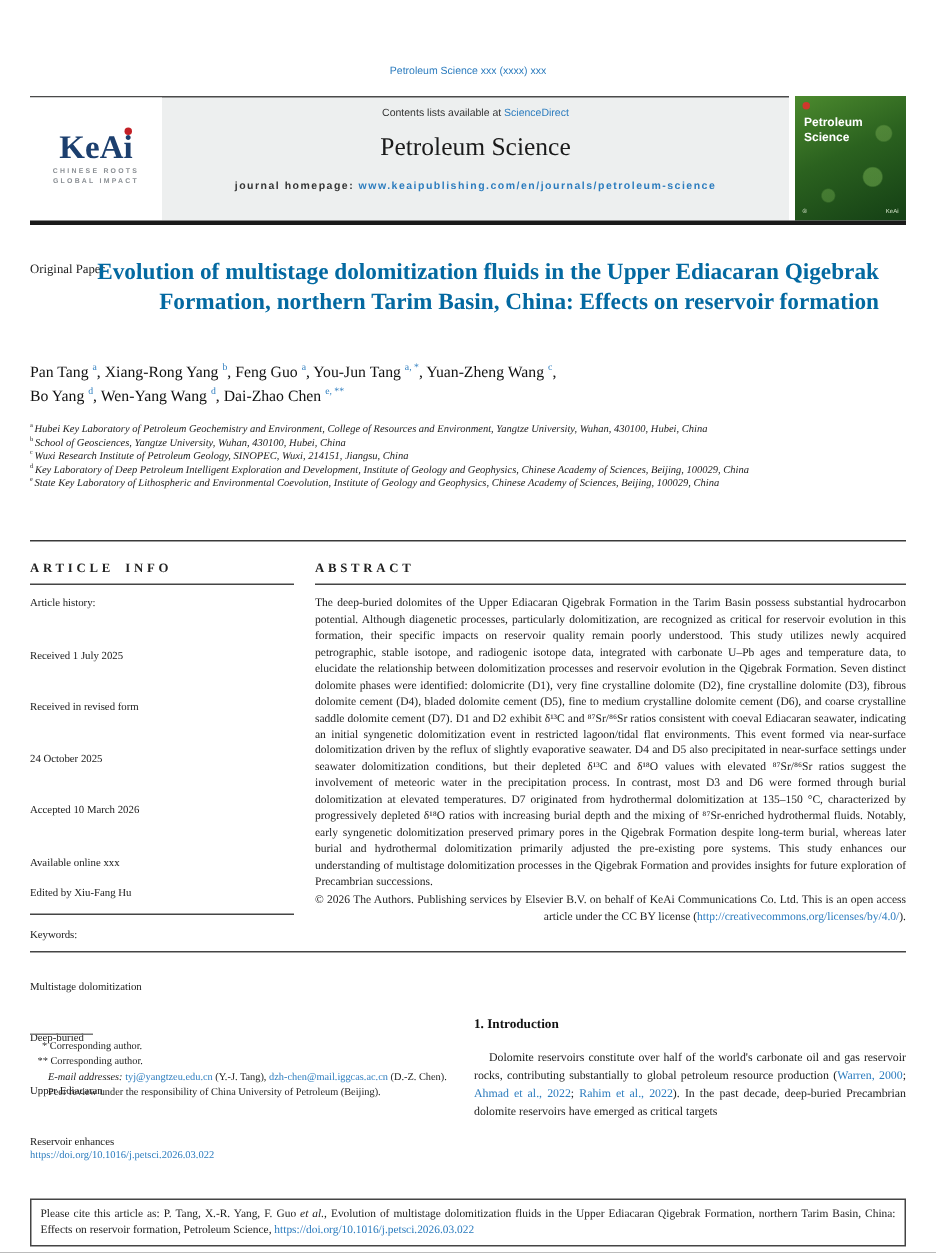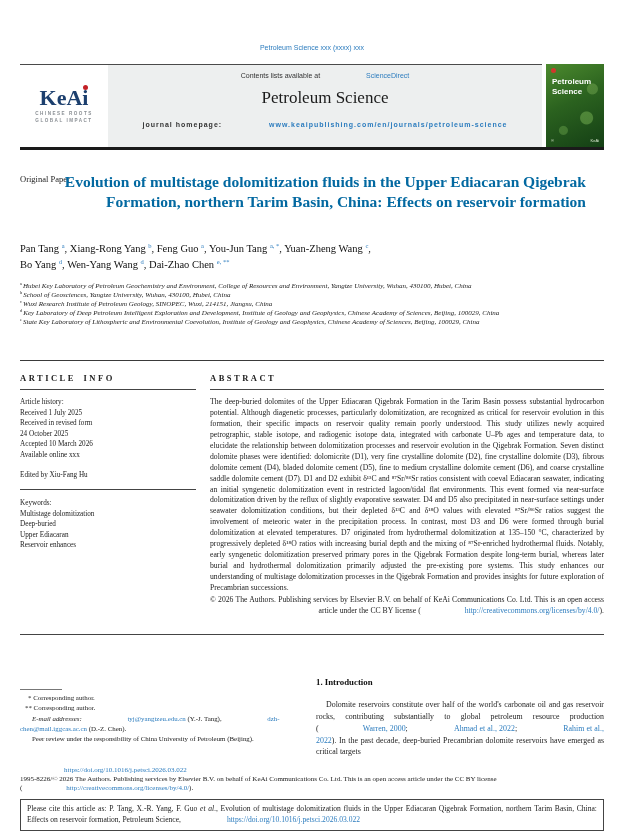--- a/index.html
+++ b/index.html
@@ -20,21 +20,21 @@
   .keai-wrap{position:relative;text-align:center;}
   .keai-text{font-family:"Liberation Serif",serif;font-weight:600;font-size:22px;color:#1c3f6e;line-height:1;}
   .keai-dot{position:absolute;top:-2px;right:0px;width:5px;height:5px;border-radius:50%;background:#c32026;}
   .keai-tag{font-family:"Liberation Sans",sans-serif;font-size:4.6px;font-weight:bold;
     letter-spacing:1.5px;color:#8a8f94;margin-top:2px;line-height:1.5;text-align:center;}
   .header-center{flex:1;text-align:center;padding-top:7px;}
   .contents-line{font-family:"Liberation Sans",sans-serif;font-size:7px;color:#333;}
   .journal-name{font-family:"Liberation Serif",serif;font-size:17px;color:#1a1a1a;margin-top:9px;}
   .homepage-line{font-family:"Liberation Sans",sans-serif;font-size:7px;font-weight:bold;
     letter-spacing:1px;color:#333;margin-top:13px;}
-  .cover{width:58px;margin-left:4px;position:relative;
+  .cover{width:74px;margin-left:4px;position:relative;
     background:
       radial-gradient(circle at 70% 65%, rgba(130,190,90,.45) 0 6px, rgba(130,190,90,0) 7px),
       radial-gradient(circle at 30% 80%, rgba(130,190,90,.35) 0 4px, rgba(130,190,90,0) 5px),
       radial-gradient(circle at 80% 30%, rgba(160,210,110,.3) 0 5px, rgba(160,210,110,0) 6px),
       linear-gradient(155deg,#4c8a2e 0%,#2b621f 45%,#143f15 100%);}
   .cover-dot{position:absolute;left:5px;top:4px;width:5px;height:5px;border-radius:50%;background:#d0382c;}
   .cover-title{position:absolute;left:6px;top:13px;color:#fff;font-family:"Liberation Sans",sans-serif;
     font-size:8px;font-weight:bold;line-height:1.2;white-space:pre-line;}
   .cover-footer{position:absolute;bottom:4px;left:5px;right:5px;display:flex;justify-content:space-between;
     font-family:"Liberation Sans",sans-serif;font-size:4px;color:#d9e8cf;}
@@ -51,21 +51,21 @@
   .affiliations{position:absolute;left:20px;top:282px;width:582px;font-size:7px;line-height:1.28;color:#222;}
   .aff-line .r-i{font-style:italic;}
 
   
   .info-rule-top{position:absolute;left:20px;top:360px;width:584px;border-top:1.5px solid #3a3a3a;}
   .info-col{position:absolute;left:20px;top:373px;width:176px;}
   .abs-col{position:absolute;left:210px;top:373px;width:394px;}
   .col-heading{font-size:8.5px;font-weight:bold;letter-spacing:2.5px;word-spacing:3px;color:#222;}
   .heading-rule{border-top:1px solid #444;margin:6px 0 7px 0;}
   .info-label{font-size:7.2px;line-height:1.5;}
-  .info-line{font-size:7.2px;line-height:1.45;}
+  .info-line{font-size:7.2px;line-height:1.45;margin-top:24px;}
   .edited-by{font-size:7.2px;margin-top:11px;}
   .mid-rule{border-top:1px solid #444;margin:10px 0 8px 0;}
   .abs-text{font-size:7.7px;line-height:1.42;text-align:justify;color:#1c1c1c;}
   .abs-copy{font-size:7.7px;line-height:1.42;text-align:justify;text-align-last:right;margin-top:1px;color:#1c1c1c;}
   .bottom-rule{position:absolute;left:20px;top:634px;width:584px;border-top:1px solid #444;}
 
   
   .footnotes{position:absolute;left:20px;top:689px;width:284px;font-size:6.9px;line-height:1.5;color:#222;}
   .fn-divider{width:42px;border-top:1px solid #777;margin-bottom:3px;}
   .fn-line1{padding-left:8px;}
@@ -74,21 +74,21 @@
   .fn-peer{text-indent:12px;text-align:justify;}
   .intro{position:absolute;left:316px;top:677px;width:288px;}
   .intro-heading{font-size:8.8px;font-weight:bold;color:#111;}
   .intro-para{font-size:7.9px;line-height:1.5;text-align:justify;text-indent:10px;margin-top:12px;color:#1c1c1c;}
 
   
   .footer{position:absolute;left:20px;top:766px;width:584px;font-size:7px;line-height:1.32;color:#222;}
   .cite-box{position:absolute;left:20px;top:799px;width:570px;border:1px solid #444;
     padding:4px 6px;font-size:7.6px;line-height:1.42;text-align:justify;color:#1c1c1c;}
 
-  .r-link{color:#2c7cbe;padding-left:44px;}
+  .r-link{color:#2c7cbe;}
   .r-i{font-style:italic;}
 </style>
 </head>
 <body>
 
 <div class="page">
 
 
   <div class="journal-ref">Petroleum Science xxx (xxxx) xxx</div>
 
@@ -181,18 +181,17 @@
     <div class="fn-peer">Peer review under the responsibility of China University of Petroleum (Beijing).</div>
   </div>
 
   <div class="intro">
     <div class="intro-heading">1. Introduction</div>
     <div class="intro-para"><span>Dolomite reservoirs constitute over half of the world's carbonate oil and gas reservoir rocks, contributing substantially to global petroleum resource production (</span><span class="r-link">Warren, 2000</span><span>; </span><span class="r-link">Ahmad et al., 2022</span><span>; </span><span class="r-link">Rahim et al., 2022</span><span>). In the past decade, deep-buried Precambrian dolomite reservoirs have emerged as critical targets</span></div>
   </div>
 
   <div class="footer">
     <div><span class="r-link">https://doi.org/10.1016/j.petsci.2026.03.022</span></div>
-    <div><span>1995-8226/© 2026 The Authors. Publishing services by Elsevier B.V. on behalf of KeAi Communications Co. Ltd. This is an open access article under the CC BY license (</span><span class="r-link">http://creativecommons.org/licenses/by/4.0/</span><span>).</span></div>
   </div>
 
   <div class="cite-box"><span>Please cite this article as: P. Tang, X.-R. Yang, F. Guo </span><span class="r-i">et al.</span><span>, Evolution of multistage dolomitization fluids in the Upper Ediacaran Qigebrak Formation, northern Tarim Basin, China: Effects on reservoir formation, Petroleum Science, </span><span class="r-link">https://doi.org/10.1016/j.petsci.2026.03.022</span></div>
 
 </div>
 
 </body></html>

